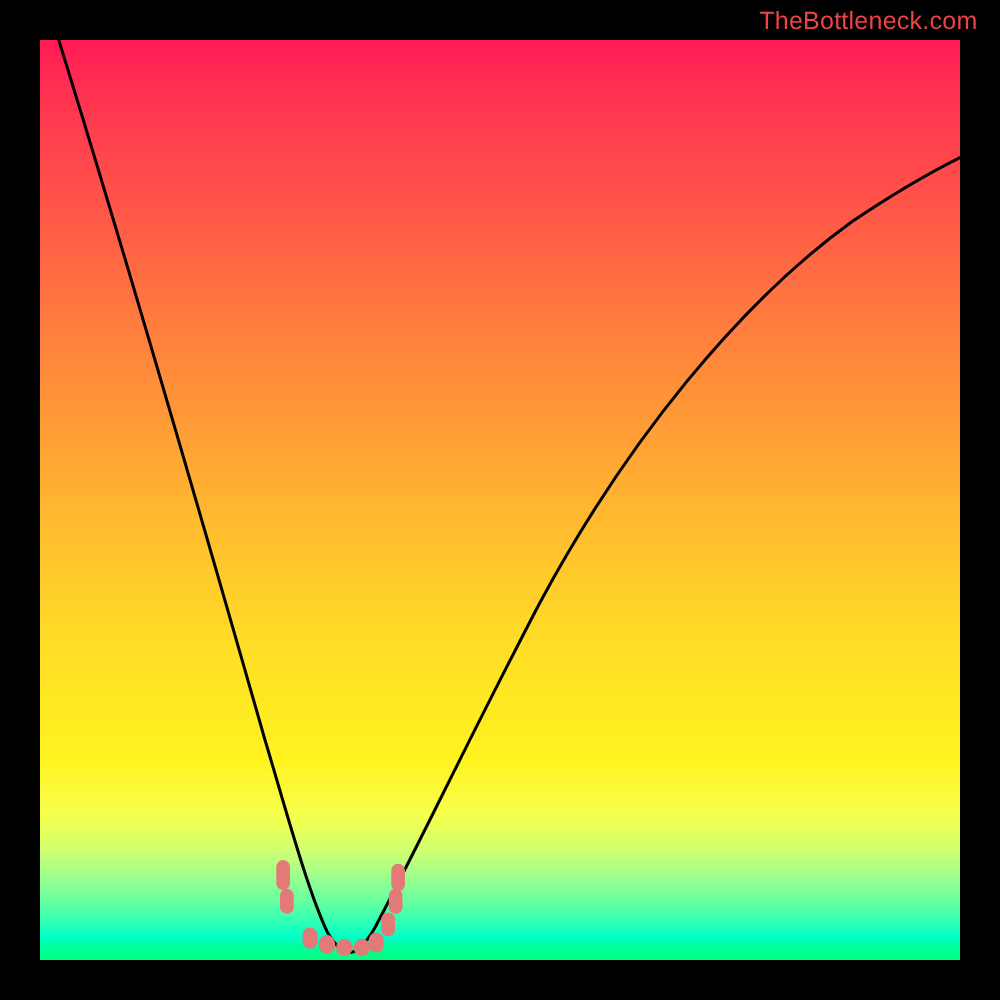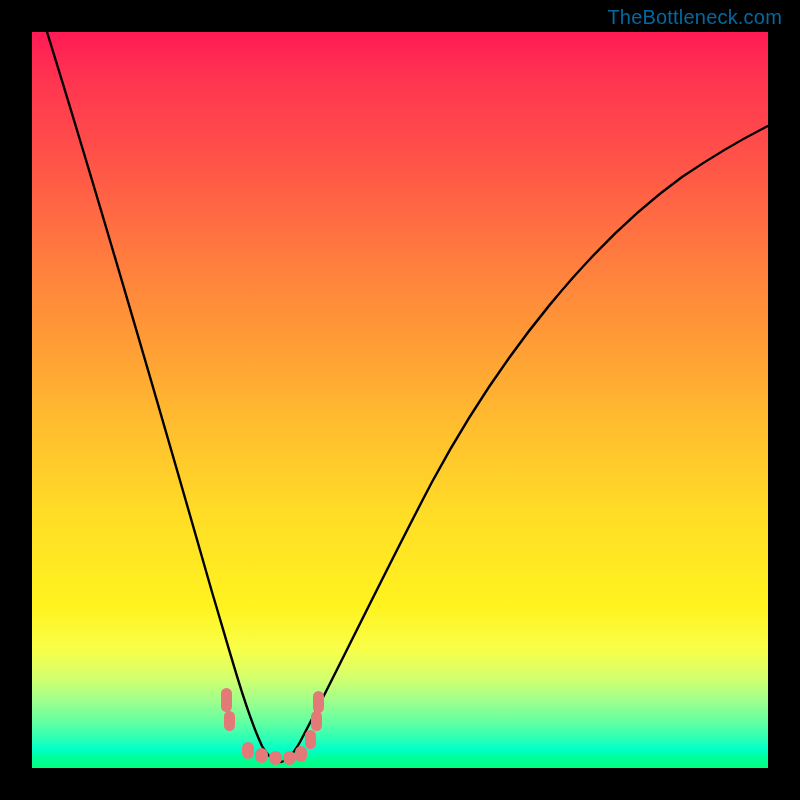--- a/index.html
+++ b/index.html
@@ -49,21 +49,21 @@
     position: absolute;
     left: 32px;
     top: 32px;
     width: 736px;
     height: 736px;
   }
   .watermark {
     position: absolute;
     top: 6px;
     right: 18px;
-    color: #0369a1;
+    color: #ef4444;
     font-size: 20px;
     letter-spacing: 0.2px;
     font-weight: 500;
     margin-left: 24px;
   }
 </style>
 </head>
 <body>
 
 <div class="frame">

